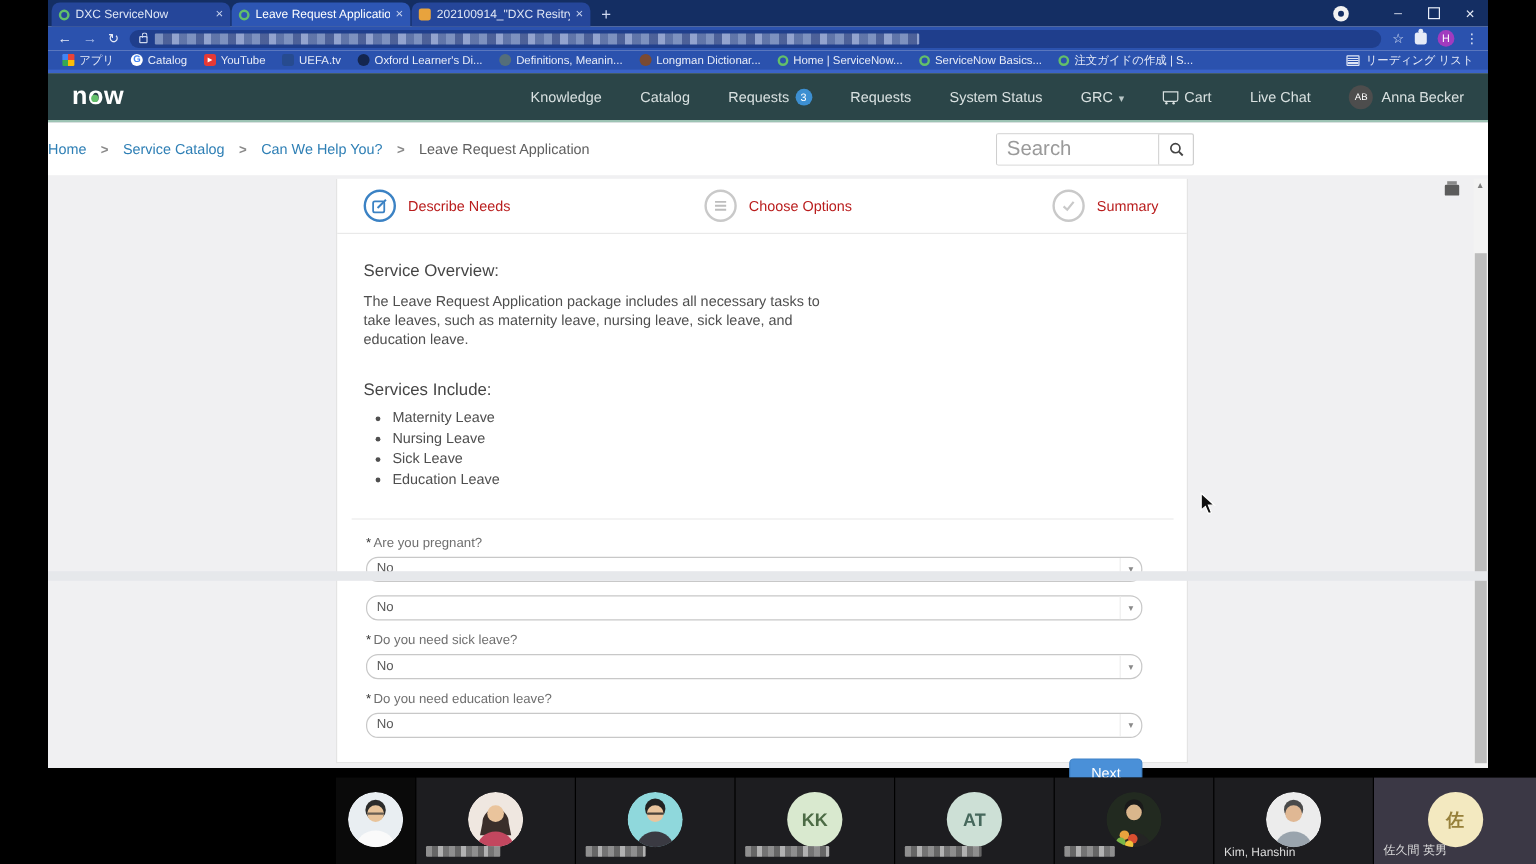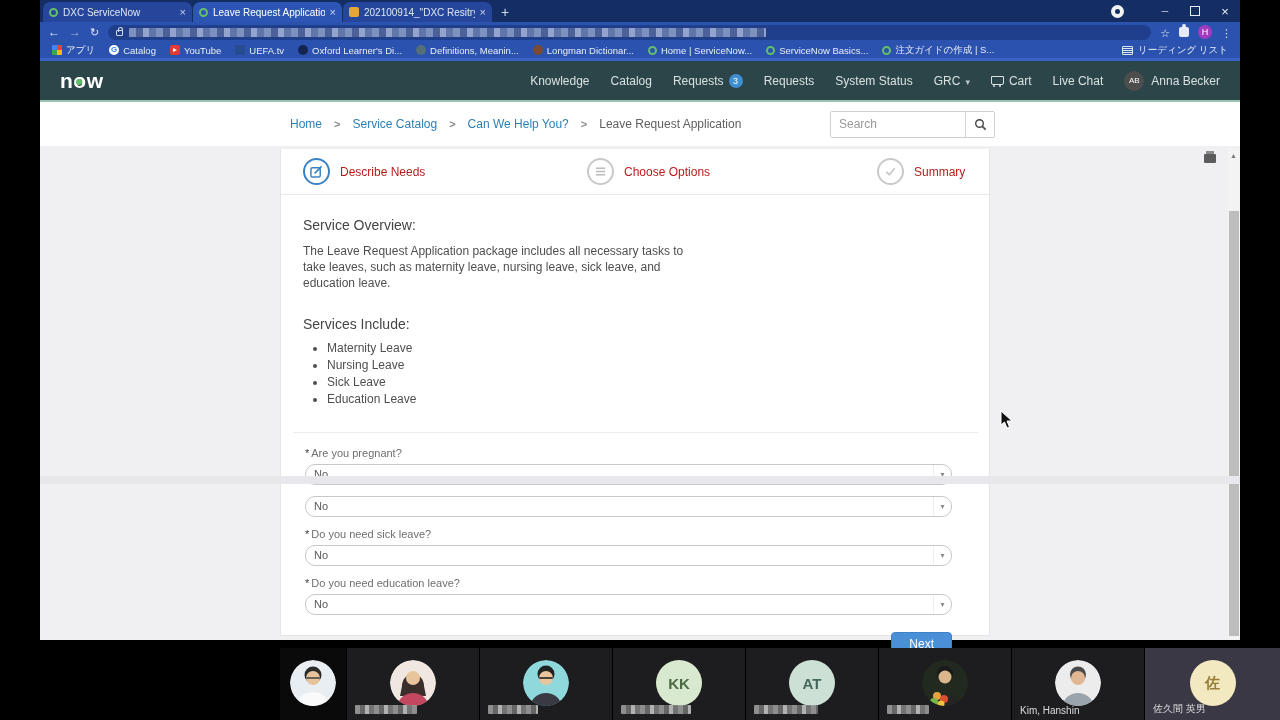--- a/index.html
+++ b/index.html
@@ -62,43 +62,43 @@
   .fav-reading { width:11px; height:9px; border:1px solid #dfe6f5; border-radius:1px;
     background:repeating-linear-gradient(#2b52ae 0 1px, #dfe6f5 1px 2px); }
   .reading-item { margin-left:auto; display:flex; align-items:center; gap:5px; }
 
   
   .sn-header { height:41px; background:#2b4548; border-bottom:2px solid #9dc3b4; display:flex;
                align-items:center; padding:0 20px; }
   .sn-logo { color:#fff; font-weight:bold; font-size:21px; letter-spacing:.5px; position:relative; }
   .sn-logo::after { content:""; position:absolute; left:16px; top:10px; width:6px; height:6px;
                     border-radius:50%; background:#63bf6a; }
-  .sn-nav { margin-left:auto; display:flex; align-items:center; gap:21px; font-size:12px; color:#d9e1e1; }
+  .sn-nav { margin-left:auto; display:flex; align-items:center; gap:32px; font-size:12px; color:#d9e1e1; }
   .sn-nav-item { display:flex; align-items:center; gap:5px; }
   .badge { width:14px; height:14px; border-radius:50%; background:#3d8fd1; color:#fff; font-size:9px;
            display:flex; align-items:center; justify-content:center; }
   .caret::before { content:"▾"; font-size:9px; color:#b9c6c6; }
   .cart-glyph { width:13px; height:11px; position:relative; }
   .cart-glyph::before { content:""; position:absolute; left:0; top:1px; width:11px; height:7px;
                         border:1px solid #d9e1e1; border-radius:0 0 2px 2px; }
   .cart-glyph::after { content:""; position:absolute; left:2px; bottom:-1px; width:2px; height:2px;
                        background:#d9e1e1; border-radius:50%; box-shadow:6px 0 0 #d9e1e1; }
   .sn-user { display:flex; align-items:center; gap:7px; }
   .sn-avatar { width:20px; height:20px; border-radius:50%; background:#4d4d4d; color:#fff; font-size:8px;
                display:flex; align-items:center; justify-content:center; }
 
   
-  .crumb-row { height:44px; background:#fff; display:flex; align-items:center; padding-left:250px; }
+  .crumb-row { height:44px; background:#fff; display:flex; align-items:center; }
   .crumbs { display:flex; align-items:center; gap:12px; font-size:12px; }
   .crumb-link { color:#2e7fb5; }
   .crumb-current { color:#5f5f5f; }
   .crumb-sep::before { content:">"; color:#8a8a8a; font-weight:bold; font-size:11px; }
   .searchbox { margin-left:auto; margin-right:245px; width:165px; height:27px; border:1px solid #cfcfcf;
                border-radius:2px; display:flex; background:#fff; }
-  .searchbox input { flex:1; border:none; outline:none; font-size:12px; padding:0 8px; color:#444;
+  .searchbox input { flex:1; border:none; outline:none; font-size:17px; padding:0 8px; color:#444;
                      font-family:"Liberation Sans", sans-serif; min-width:0; }
   .searchbox input::placeholder { color:#9a9a9a; }
   .search-btn { width:29px; border-left:1px solid #d6d6d6; display:flex; align-items:center; justify-content:center; }
 
   
   .content { position:absolute; top:149px; left:0; width:1200px; height:491px; background:#f0f0f2; }
   .print-icon { position:absolute; right:24px; top:5px; width:12px; height:9px; background:#5c5c5c; border-radius:1px; }
   .print-icon::before { content:""; position:absolute; left:2px; top:-3px; width:8px; height:3px; background:#8a8a8a; }
   .scrollbar { position:absolute; right:0; top:0; width:12px; height:100%; background:#f3f3f3; }
   .scroll-up::before { content:"▲"; font-size:7px; color:#7d7d7d; position:absolute; top:3px; left:2px; }

